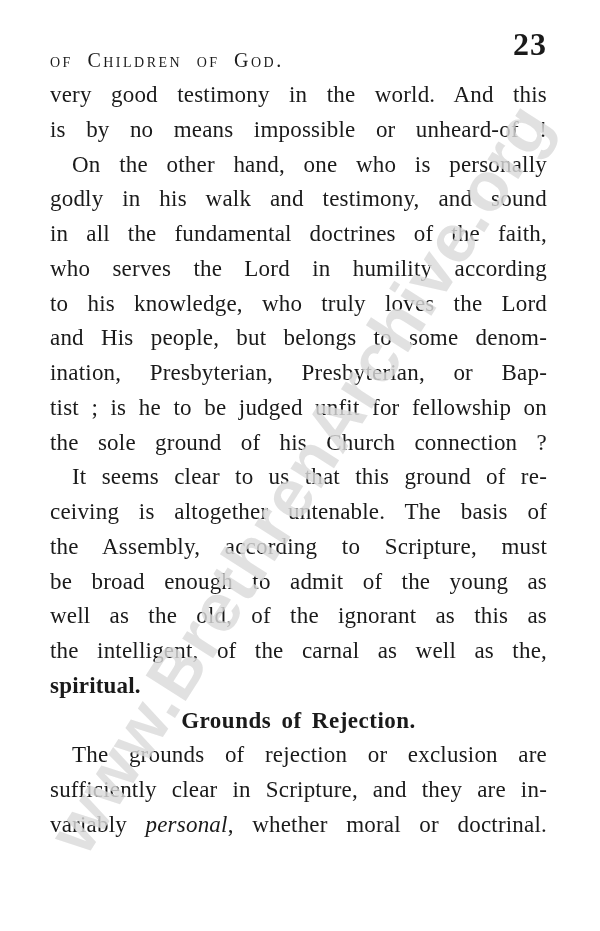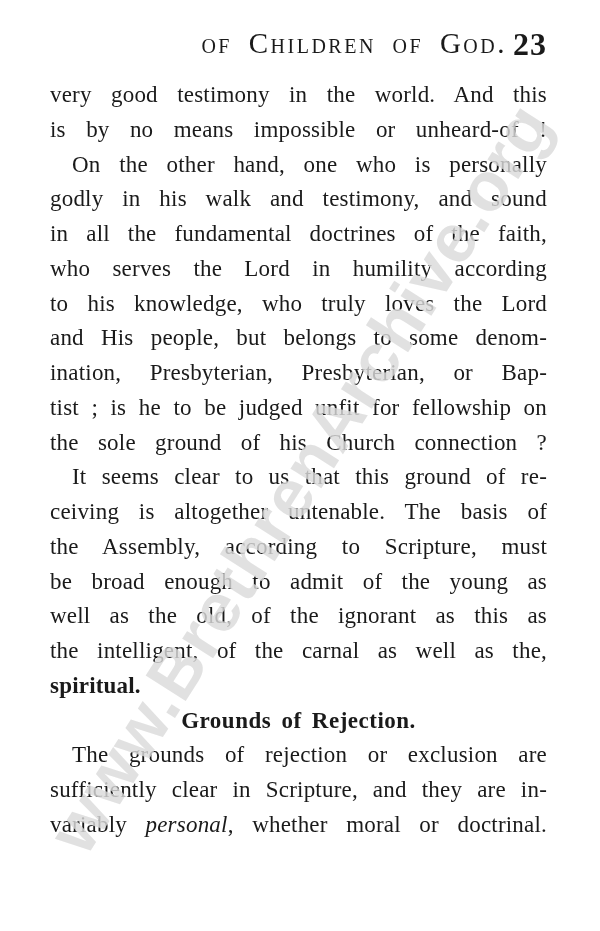--- a/index.html
+++ b/index.html
@@ -25,26 +25,27 @@
     position: absolute;
     left: 50px;
     top: 27px;
     width: 497px;
     height: 30px;
   }
   .header-title {
     position: absolute;
     left: 0;
     right: 40px;
-    text-align: right;
+    text-align: left;
     font-variant: small-caps;
-    font-size: 29px;
+    font-size: 20px;
     letter-spacing: 2.5px;
     word-spacing: 7px;
     white-space: nowrap;
+    margin-top: 22px;
   }
   .page-number {
     position: absolute;
     right: 0;
     top: -1px;
     font-size: 32px;
     font-weight: 700;
     letter-spacing: 1px;
   }
   

